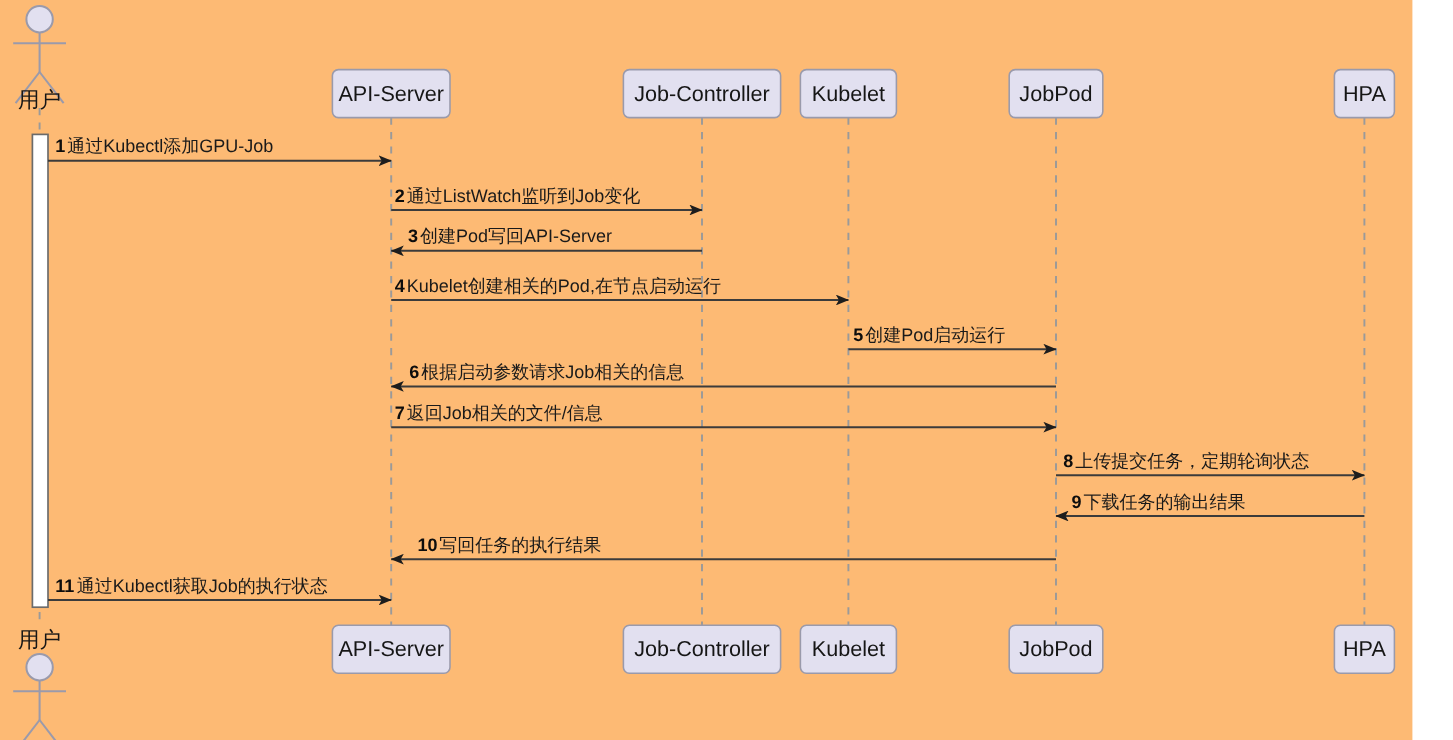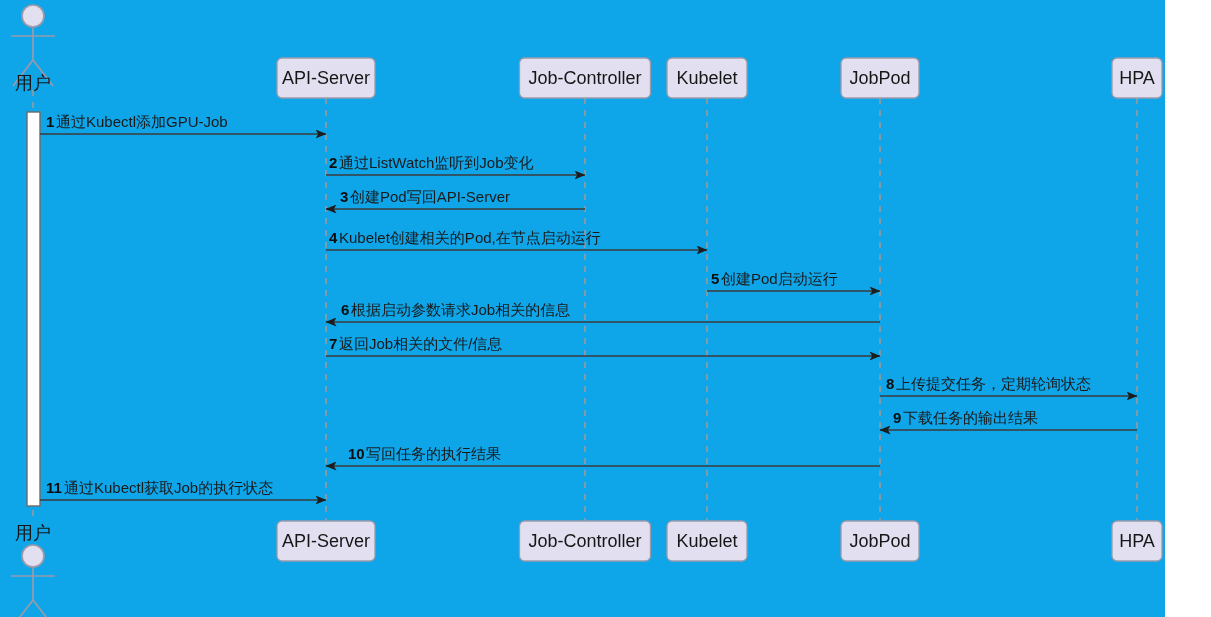--- a/index.html
+++ b/index.html
@@ -8,21 +8,22 @@
     background: #ffffff;
   }
   body {
     font-family: "Liberation Sans", "DejaVu Sans", sans-serif;
   }
   #diagram-root {
     position: relative;
     width: 1165px;
     height: 617px;
     overflow: hidden;
-    background: #0ea5e9;
+    background: #fdba74;
+    padding-left: 12px;
   }
   svg#seq-svg {
     position: absolute;
     left: 0;
     top: 0;
     width: 1211px;
     height: 617px;
     display: block;
   }
   .lifeline-dash {

